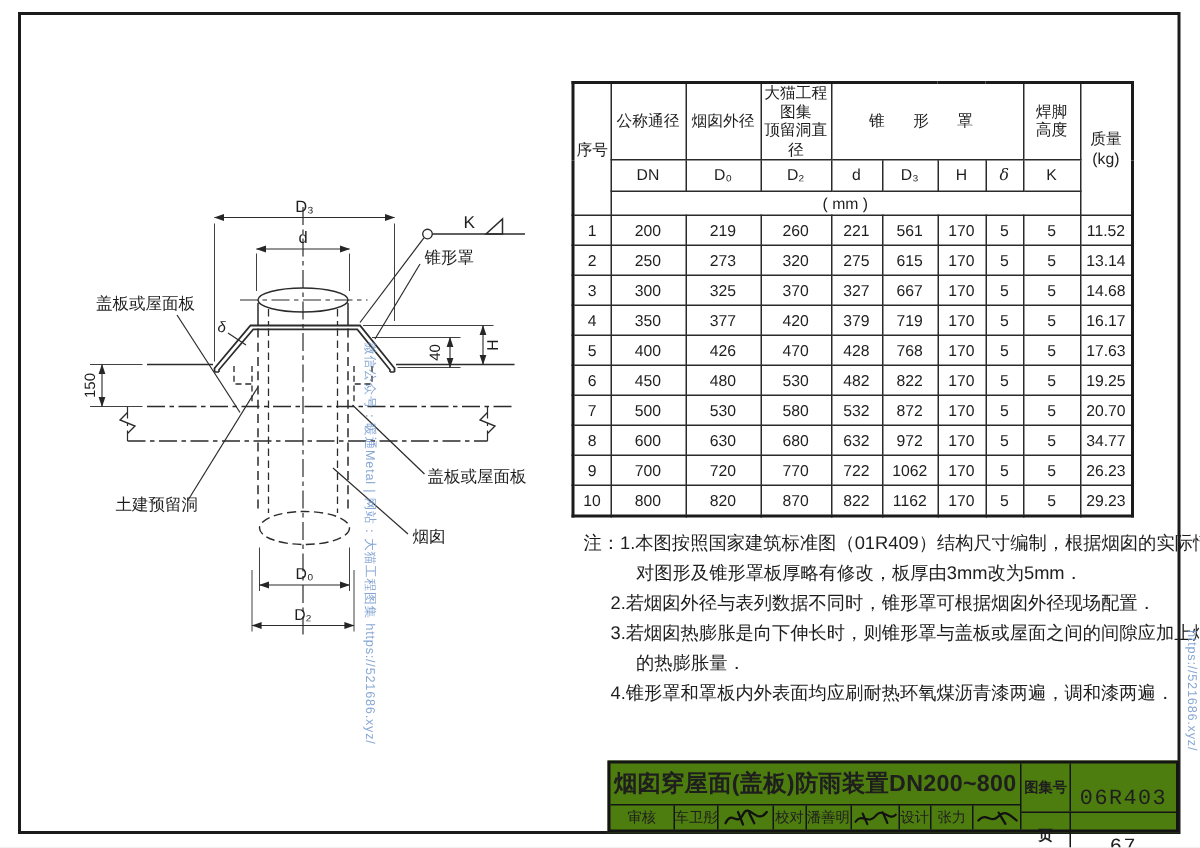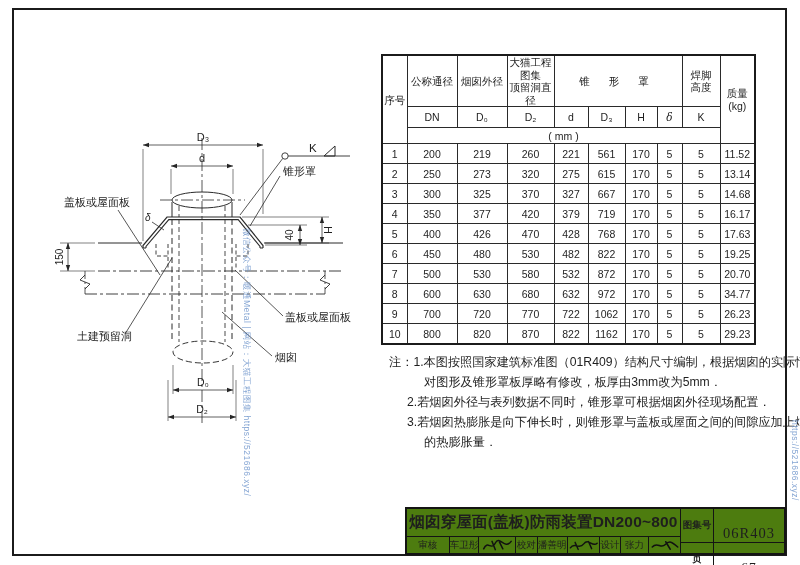--- a/index.html
+++ b/index.html
@@ -30,21 +30,21 @@
   .tb-sign{flex:1;display:flex;}
   .tb-sign>div{border-right:1px solid #141414;display:flex;align-items:center;justify-content:center;
             font-size:9.5px;overflow:hidden;box-sizing:border-box;}
   .tb-sign>div:last-child{border-right:none;}
   .tb-right{flex:1;display:flex;flex-direction:column;}
   .tb-right-row{flex:1;display:flex;}
   .tb-right-row.first{border-bottom:1px solid #141414;}
   .tb-lab{width:33px;border-right:1px solid #141414;display:flex;align-items:center;justify-content:center;
           font-size:9.5px;box-sizing:border-box;font-weight:bold;}
   .tb-val{flex:1;display:flex;align-items:center;justify-content:center;
-          font-family:Liberation Serif, serif;font-size:14.5px;letter-spacing:1px;margin-top:16px;}
+          font-family:Liberation Mono, monospace;font-size:14.5px;letter-spacing:1px;margin-top:16px;}
   
   .drawing{position:absolute;left:14px;top:118px;}
   .drawing text{font-family:"Liberation Sans",sans-serif;fill:#1e1e1e;}
   
   .wm{position:absolute;color:#7096cc;opacity:.85;font-size:8.5px;letter-spacing:.5px;
       white-space:nowrap;transform-origin:top left;transform:rotate(90deg);}
   .wm-main{left:252px;top:228px;}
   .wm-right{left:800px;top:420px;}
 </style>
 </head>
@@ -303,20 +303,21 @@
         </tr>
       </tbody>
   </table>
 
   <div class="notes">
       <div class="note-line ind-0">注：1.本图按照国家建筑标准图（01R409）结构尺寸编制，根据烟囱的实际情况</div>
       <div class="note-line ind-2">对图形及锥形罩板厚略有修改，板厚由3mm改为5mm．</div>
       <div class="note-line ind-1">2.若烟囱外径与表列数据不同时，锥形罩可根据烟囱外径现场配置．</div>
       <div class="note-line ind-1">3.若烟囱热膨胀是向下伸长时，则锥形罩与盖板或屋面之间的间隙应加上烟囱</div>
       <div class="note-line ind-2">的热膨胀量．</div>
+      <div class="note-line ind-1">4.锥形罩和罩板内外表面均应刷耐热环氧煤沥青漆两遍，调和漆两遍．</div>
     </div>
 
   <div class="tb">
     <div class="tb-left">
       <div class="tb-title">烟囱穿屋面(盖板)防雨装置DN200~800</div>
       <div class="tb-sign">
         <div style="width:46px">审核</div>
         <div style="width:32px">车卫彤</div>
         <div style="width:39px">
           <svg width="34" height="15" viewBox="0 0 40 18">

